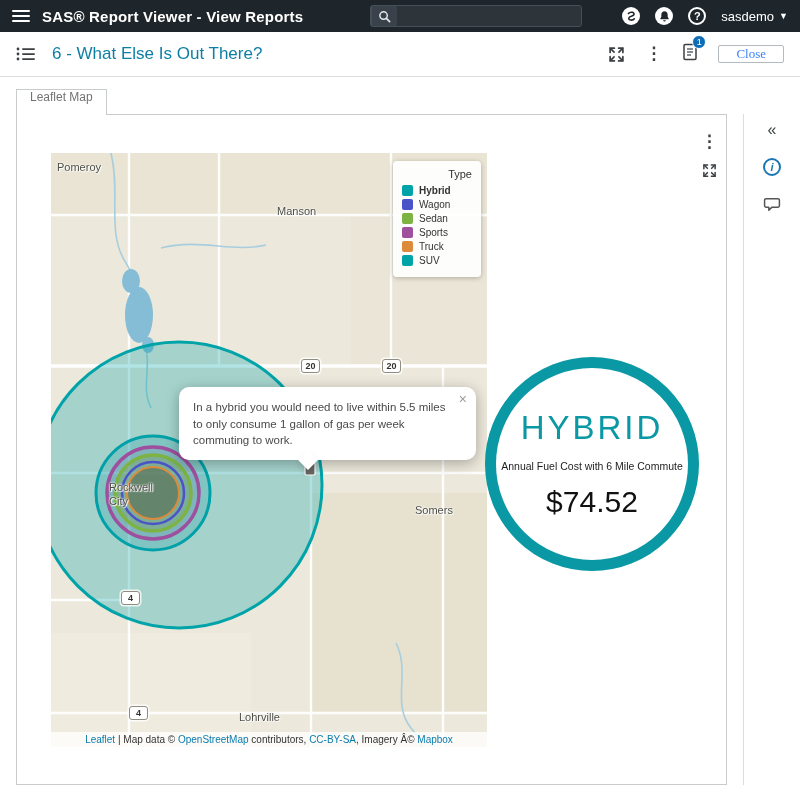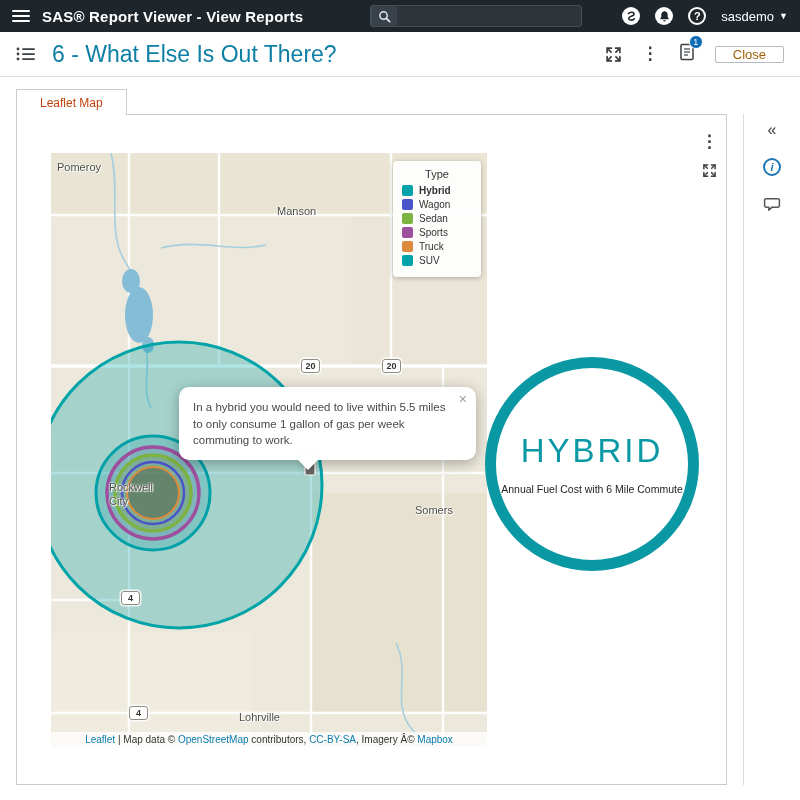--- a/index.html
+++ b/index.html
@@ -17,46 +17,46 @@
   .tb-search .mag{width:26px;height:100%;display:flex;align-items:center;justify-content:center;border-left:1px solid #454f56;cursor:pointer;background:#39424a;border-radius:0 2px 2px 0}
   .tb-icons{margin-left:auto;display:flex;align-items:center;gap:15px}
   .cicon{width:18px;height:18px;border-radius:50%;display:flex;align-items:center;justify-content:center;cursor:pointer;flex:none}
   .cicon.solid{background:#fff}
   .cicon.ring{border:2px solid #fff;color:#fff;font-size:11px;font-weight:700;line-height:1}
   .user{display:flex;align-items:center;gap:5px;cursor:pointer;font-size:13px}
   .user .caret{font-size:9px}
 
   
   .toolbar{position:absolute;top:32px;left:0;right:0;height:45px;border-bottom:1px solid #dcdfe0;display:flex;align-items:center;padding:0 16px;gap:16px;background:#fff;z-index:9}
-  .report-title{font-size:23px;color:#0d7fa5;font-weight:400;white-space:nowrap}
+  .report-title{font-size:17px;color:#0d7fa5;font-weight:400;white-space:nowrap}
   .tb2-right{margin-left:auto;display:flex;align-items:center;gap:20px}
   .kebab{font-size:17px;font-weight:700;line-height:.6;color:#3c4043;cursor:pointer;letter-spacing:0}
   .doc-wrap{position:relative;cursor:pointer}
   .badge{position:absolute;top:-8px;right:-8px;background:#0e6cb4;color:#fff;font-size:9px;width:14px;height:14px;border-radius:50%;display:flex;align-items:center;justify-content:center;border:1px solid #fff}
-  .close-btn{border:1px solid #b4babe;background:#fff;color:#a16207;font-size:13px;padding:0 17px;border-radius:2px;cursor:pointer;font-family:Liberation Sans, sans-serif}
-
-  
-  .tab{position:absolute;left:16px;top:89px;height:26px;padding:0 23px;background:#fff;border:1px solid #c9cccd;border-bottom:none;display:flex;align-items:center;font-size:12px;color:#c2410c;z-index:3;cursor:pointer}
+  .close-btn{border:1px solid #b4babe;background:#fff;color:#3b82f6;font-size:13px;padding:0 17px;border-radius:2px;cursor:pointer;font-family:Liberation Serif, serif}
+
+  
+  .tab{position:absolute;left:16px;top:89px;height:26px;padding:0 13px;background:#fff;border:1px solid #c9cccd;border-bottom:none;display:flex;font-size:12px;color:#737373;z-index:3;cursor:pointer}
   .tab::after{content:"";position:absolute;left:0;right:0;bottom:-1px;height:2px;background:#fff}
   .content-box{position:absolute;left:16px;top:114px;width:711px;height:671px;border:1px solid #c9cccd;background:#fff;z-index:1}
   .obj-controls{position:absolute;top:22px;right:8px;display:flex;flex-direction:column;gap:16px;align-items:center;z-index:6}
 
   
   .right-rail{position:absolute;top:114px;right:0;width:57px;height:671px;border-left:1px solid #dadcdd;display:flex;flex-direction:column;align-items:center;padding-top:8px;gap:20px;z-index:2;background:#fff}
   .rail-collapse{font-size:16px;color:#3a3f42;cursor:pointer;line-height:1}
   .info-icon{width:18px;height:18px;border-radius:50%;border:2px solid #1c76b5;color:#1c76b5;font-size:11px;font-weight:700;display:flex;align-items:center;justify-content:center;cursor:pointer;font-style:italic}
 
   
   .map{position:absolute;left:34px;top:38px;width:436px;height:594px;overflow:hidden;background:#ece8db}
   .map svg.base{position:absolute;left:0;top:0}
   .map-label{position:absolute;font-size:11px;color:#4d4d47;text-shadow:0 0 2px #fff,0 0 2px #fff,1px 1px 1px #fff;white-space:nowrap;z-index:3}
   .map-label.two-line{line-height:1.25}
   .shield{position:absolute;width:19px;height:14px;background:#fff;border:1px solid #8d8d82;border-radius:3px;font-size:9px;font-weight:700;color:#33332e;display:flex;align-items:center;justify-content:center;z-index:3;box-shadow:0 0 0 1.5px rgba(255,255,255,.8)}
   .legend{position:absolute;top:8px;right:6px;width:88px;background:rgba(255,255,255,.9);border-radius:4px;padding:7px 9px 8px;box-shadow:0 1px 5px rgba(0,0,0,.25);z-index:5}
-  .legend-title{font-size:11px;color:#333;text-align:center;margin-bottom:5px}
+  .legend-title{font-size:11px;color:#333;text-align:right;margin-bottom:5px}
   .legend-item{display:flex;align-items:center;gap:6px;margin:3px 0;font-size:10px;color:#333}
   .legend-item .sw{width:11px;height:11px;border-radius:2px;flex:none;background:#999}
   .legend-item.bold{font-weight:700}
   .popup{position:absolute;left:128px;top:234px;width:297px;background:#fff;border-radius:10px;box-shadow:0 3px 14px rgba(0,0,0,.3);padding:12px 24px 11px 14px;font-size:11.5px;line-height:1.45;color:#4a4a4a;z-index:7}
   .popup .tail{position:absolute;left:122px;bottom:-7px;width:14px;height:14px;background:#fff;transform:rotate(45deg);box-shadow:3px 3px 6px rgba(0,0,0,.12)}
   .popup .close{position:absolute;top:5px;right:9px;font-size:14px;color:#9b9b9b;cursor:pointer;line-height:1}
   .attribution{position:absolute;left:0;right:0;bottom:0;background:rgba(255,255,255,.78);font-size:10px;color:#333;padding:2px 4px;z-index:6;text-align:center;white-space:nowrap}
   .attribution a{color:#0a7cad;text-decoration:none;cursor:pointer}
 
   
@@ -261,20 +261,21 @@
       <span>In a hybrid you would need to live within 5.5 miles to only consume 1 gallon of gas per week commuting to work.</span>
       <span class="tail"></span>
     </div>
 
     <div class="attribution"><a>Leaflet</a><span> | Map data © </span><a>OpenStreetMap</a><span> contributors, </span><a>CC-BY-SA</a><span>, Imagery Â© </span><a>Mapbox</a></div>
   </div>
 
   <div class="kpi">
     <div class="kpi-title">HYBRID</div>
     <div class="kpi-sub">Annual Fuel Cost with 6 Mile Commute</div>
+    <div class="kpi-value">$74.52</div>
   </div>
 </div>
 
 <div class="right-rail">
   <span class="rail-collapse">«</span>
   <span class="info-icon">i</span>
   <span style="cursor:pointer;display:flex">
     <svg width="18" height="17" viewBox="0 0 17 16" fill="none" stroke="#555" stroke-width="1.4" stroke-linejoin="round">
         <path d="M3 2.5h11a1.5 1.5 0 0 1 1.5 1.5v5a1.5 1.5 0 0 1-1.5 1.5H8.5L5.5 13.5v-3H3A1.5 1.5 0 0 1 1.5 9V4A1.5 1.5 0 0 1 3 2.5z"></path>
       </svg>

